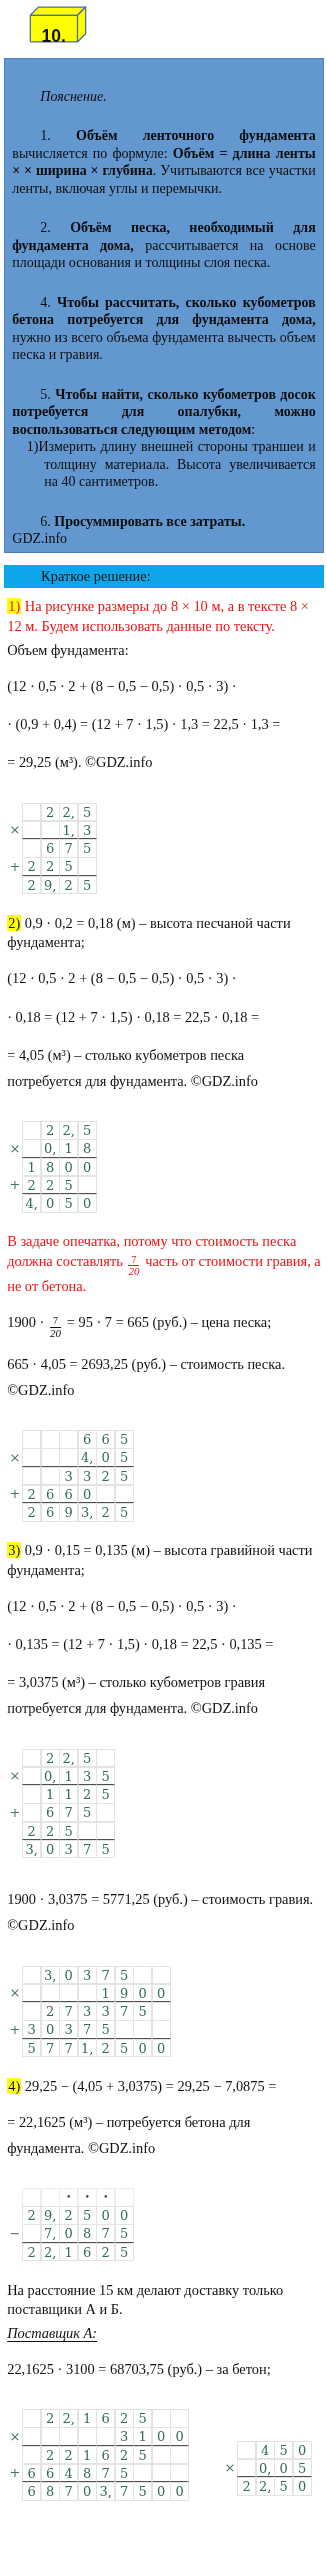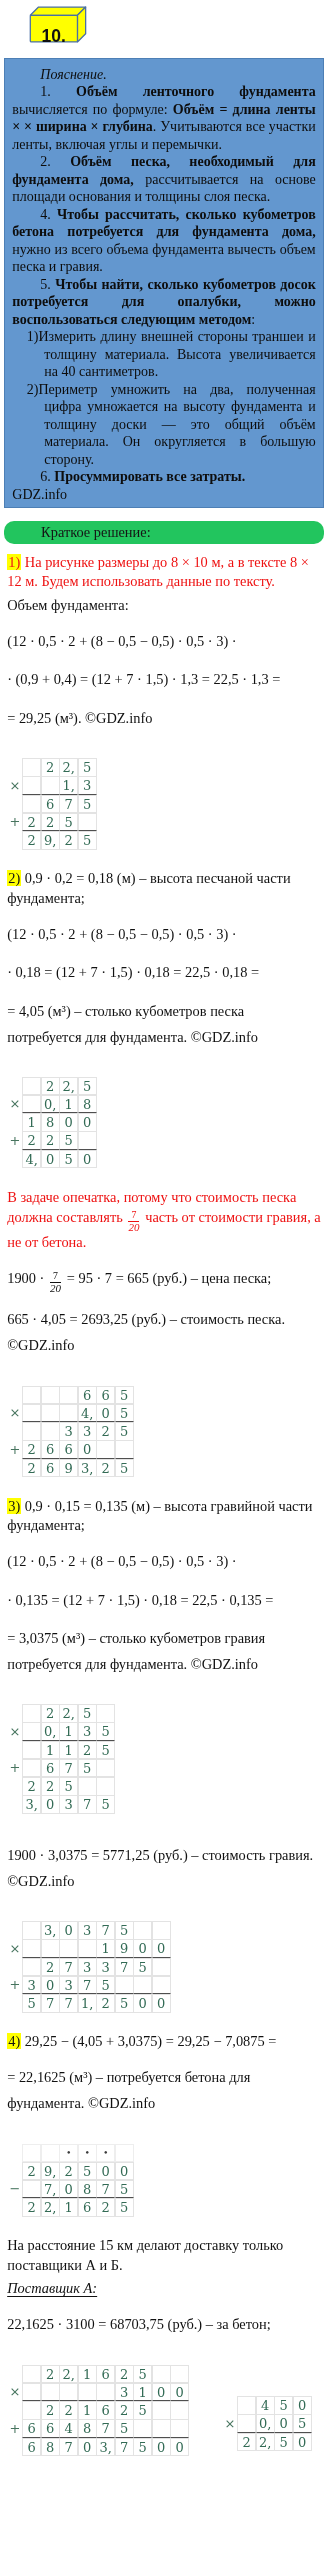--- a/index.html
+++ b/index.html
@@ -8,33 +8,33 @@
 
   
   .badge-wrap{position:relative;width:62px;height:41px;margin:4.1px 0 0 28px;}
   .badge-wrap svg{display:block;}
   .badge-num{position:absolute;left:2.1px;top:11.3px;width:47px;height:42px;display:flex;align-items:center;justify-content:center;
     font-family:"Liberation Sans",sans-serif;font-weight:bold;font-size:17.5px;color:#101010;}
 
   
   .expl{background:#6397CF;border:0.5px solid #4d7fb5;margin:13.4px 4.1px 0 4.1px;padding:6.2px 7.2px 4.1px 7.2px;}
   .xp{font-size:14px;line-height:17.5px;text-align:justify;margin:0;color:#0d0d0d;}
-  .xp.ind{text-indent:28px;}
+  .xp.ind{text-indent:28px;margin-top:22px;}
   .xp.list{padding-left:32px;text-indent:-17.5px;}
   .xp.noind{text-indent:0;}
   .r-b{font-weight:bold;}
   .r-i{font-style:italic;}
   .r-u{text-decoration:underline;text-underline-offset:2.6px;font-style:italic;}
   .r-red{color:#EE1212;}
   .r-hl{background:#FFFF00;padding:0 1px;}
   .r-hlred{background:#FFFF00;color:#EE1212;padding:0 1px;}
 
   
-  .solbar{background:#22c55e;margin:12.4px 4.1px 0 4.1px;height:23px;line-height:23px;padding-left:37px;
-    font-size:14.4px;color:#151515;border-radius:10px;}
+  .solbar{background:#0ea5e9;margin:12.4px 4.1px 0 4.1px;height:23px;line-height:23px;padding-left:37px;
+    font-size:14.4px;color:#151515;}
 
   
   .sol{padding:5.2px 7.2px 20.6px 7.2px;}
   .sol .p{font-size:14.4px;line-height:19.6px;margin:4px 0;}
   .sol .f{font-size:14.4px;line-height:26px;margin:12.4px 0;}
 
   
   .frac{display:inline-block;text-align:center;vertical-align:-0.65em;line-height:1;margin:0 2.1px;}
   .frac .fn{display:block;font-size:9.8px;line-height:10.8px;border-bottom:1px solid currentColor;padding:0 2.1px;}
   .frac .fd{display:block;font-size:11px;line-height:10.8px;font-style:italic;}
@@ -64,21 +64,20 @@
     <div class="badge-num">10.</div>
   </div>
 
   <div class="expl" id="explanation-box">
       <p class="xp ind"><span class="r-i">Пояснение.</span></p>
       <p class="xp ind"><span>1. </span><span class="r-b">Объём ленточного фундамента</span><span> вычисляется по формуле: </span><span class="r-b">Объём = длина ленты × × ширина × глубина</span><span>. Учитываются все участки ленты, включая углы и перемычки.</span></p>
       <p class="xp ind"><span>2. </span><span class="r-b">Объём песка, необходимый для фундамента дома,</span><span> рассчитывается на основе площади основания и толщины слоя песка.</span></p>
       <p class="xp ind"><span>4. </span><span class="r-b">Чтобы рассчитать, сколько кубометров бетона потребуется для фундамента дома,</span><span> нужно из всего объема фундамента вычесть объем песка и гравия.</span></p>
       <p class="xp ind"><span>5. </span><span class="r-b">Чтобы найти, сколько кубометров досок потребуется для опалубки, можно воспользоваться следующим методом</span><span>:</span></p>
       <p class="xp list"><span>1)Измерить длину внешней стороны траншеи и толщину материала. Высота увеличивается на 40 сантиметров.</span></p>
-      <p class="xp list"><span>2)Периметр умножить на два, полученная цифра умножается на высоту фундамента и толщину доски — это общий объём материала. Он округляется в большую сторону.</span></p>
       <p class="xp ind"><span>6. </span><span class="r-b">Просуммировать все затраты.</span></p>
       <p class="xp noind"><span>GDZ.info</span></p>
     </div>
 
   <div class="solbar">
     <span>Краткое решение:</span>
   </div>
 
   <div class="sol" id="solution-area"><div class="p"><span class="r-hlred">1)</span><span class="r-red"> На рисунке размеры до 8 × 10 м, а в тексте 8 × 12 м. Будем использовать данные по тексту.</span></div><div class="p"><span>Объем фундамента:</span></div><div class="f"><span>(12 · 0,5 · 2 + (8 − 0,5 − 0,5) · 0,5 · 3) ·</span></div><div class="f"><span>· (0,9 + 0,4) = (12 + 7 · 1,5) · 1,3 = 22,5 · 1,3 =</span></div><div class="f"><span>= 29,25 (м³). ©GDZ.info</span></div><div class="grid"><div class="grow">
           <span class="gsign"></span>

